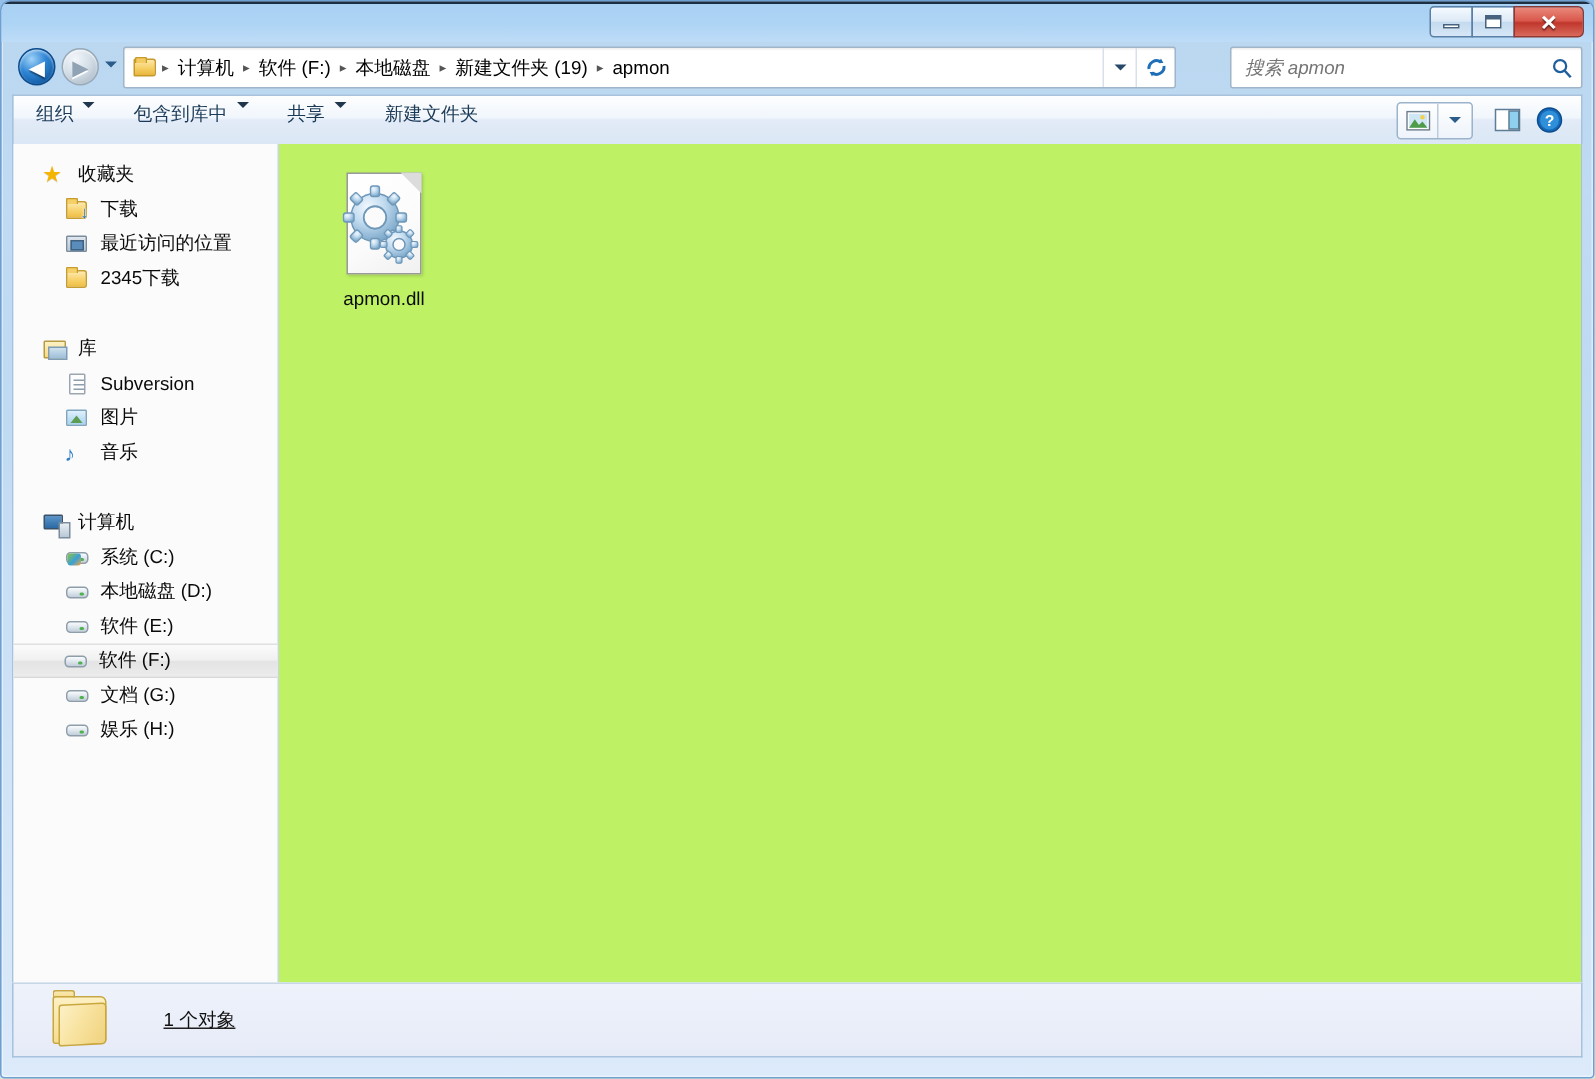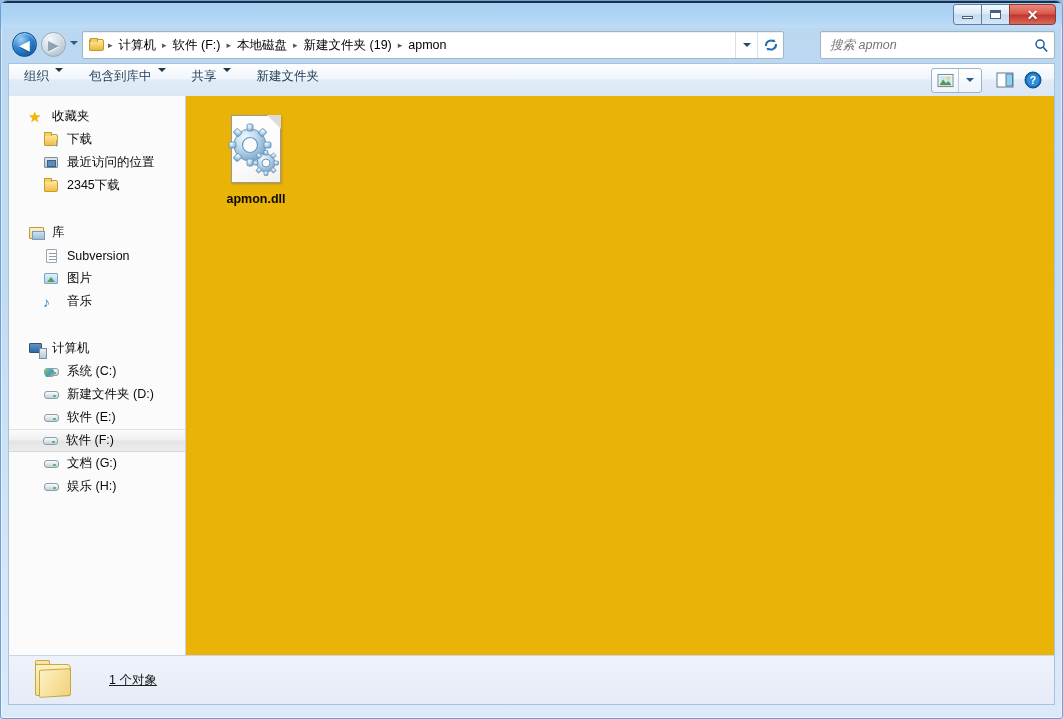--- a/index.html
+++ b/index.html
@@ -375,24 +375,23 @@
   .ic-network::before {
     content: ""; position: absolute; left: -1px; top: -2px; width: 9px; height: 9px;
     border-radius: 50%;
     background: radial-gradient(circle at 35% 30%, #bfe6a8 0%, #5aa84a 55%, #2f7d8f 100%);
     z-index: 2;
   }
 
   
   #content {
     flex: 1; height: 100%;
-    background: #eab308;
+    background: #bef264;
     position: relative;
     padding: 14px 0 0 18px;
-    font-weight: bold;
   }
   .file-item {
     width: 104px;
     display: flex; flex-direction: column; align-items: center;
     padding: 4px 2px 5px;
     border: 1px solid transparent; border-radius: 3px;
     cursor: default;
   }
   .dll-icon {
     width: 58px; height: 70px; position: relative;
@@ -636,21 +635,21 @@
           <div class="nav-row child">
             <span class="nav-icon">
               <span class="ic-drive ic-sysdrive"></span>
             </span>
             <span>系统 (C:)</span>
           </div>
           <div class="nav-row child">
             <span class="nav-icon">
               <span class="ic-drive"></span>
             </span>
-            <span>新建文件夹 (D:)</span>
+            <span>本地磁盘 (D:)</span>
           </div>
           <div class="nav-row child">
             <span class="nav-icon">
               <span class="ic-drive"></span>
             </span>
             <span>软件 (E:)</span>
           </div>
           <div class="nav-row child selected">
             <span class="nav-icon">
               <span class="ic-drive"></span>

